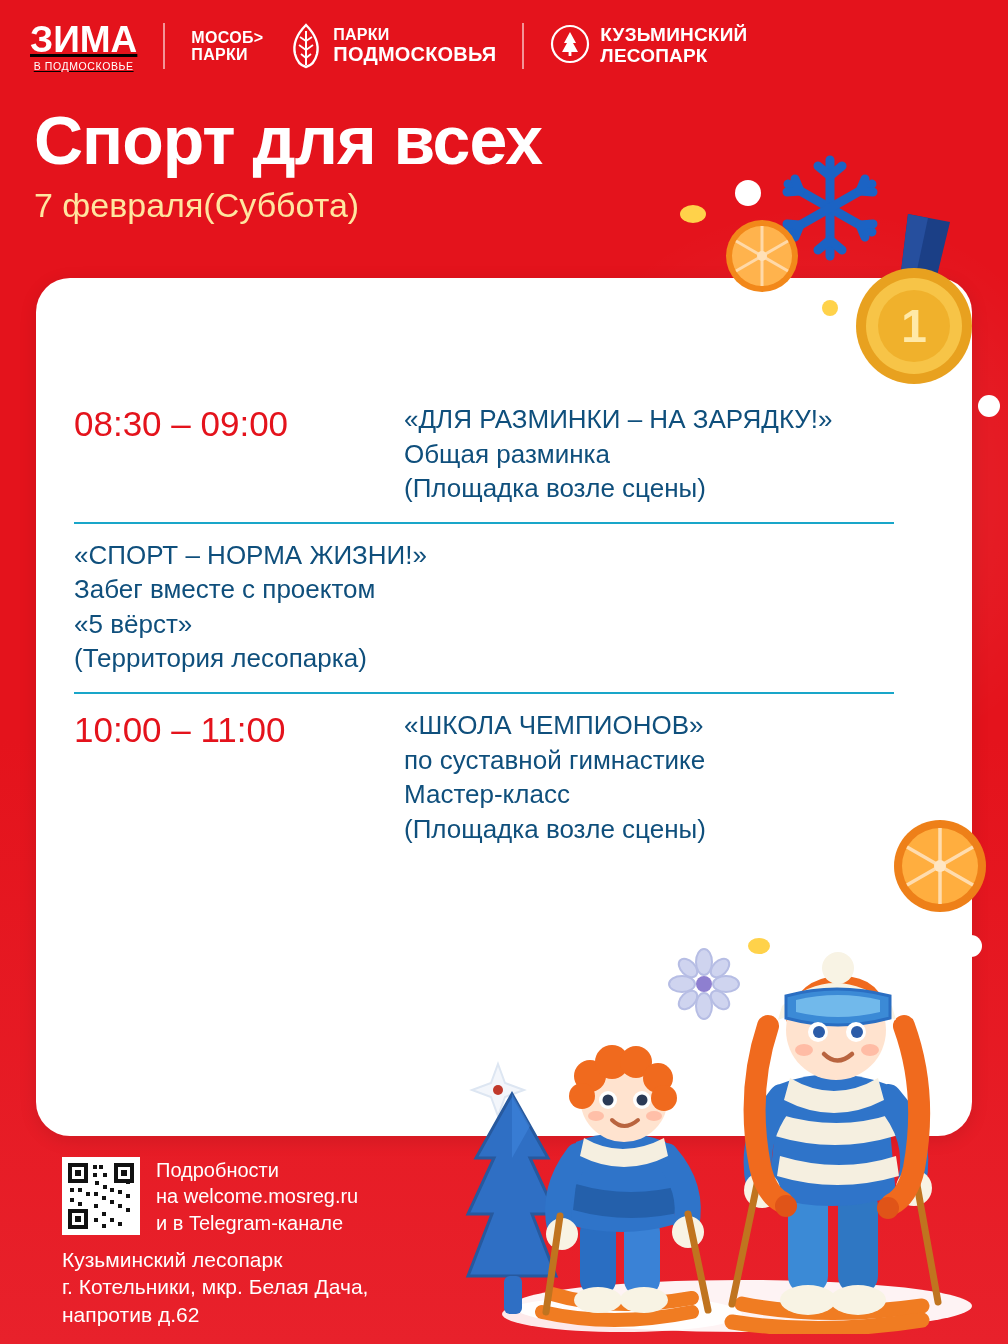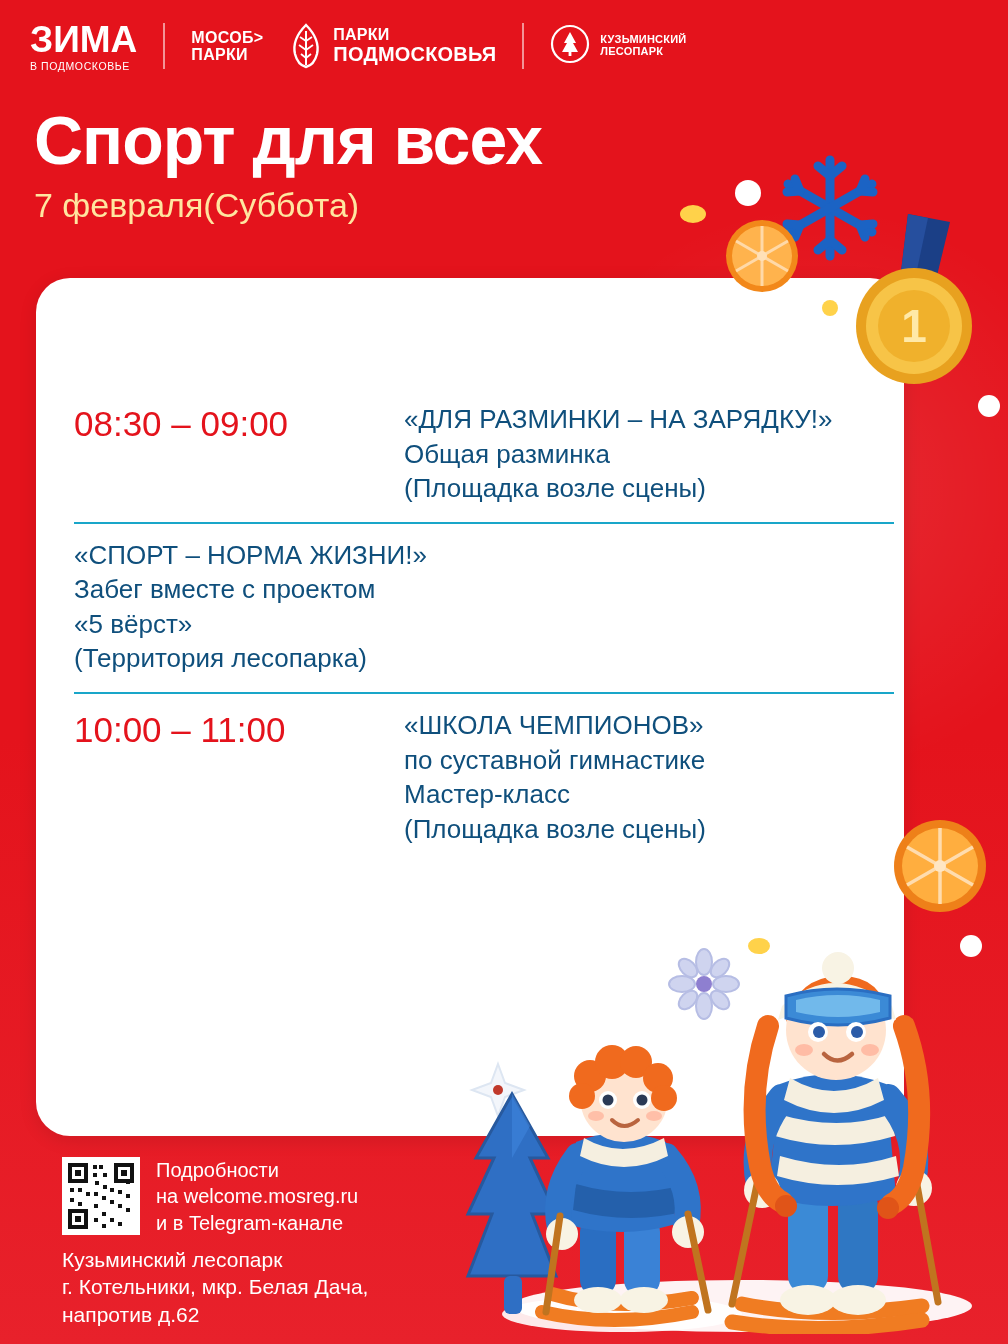--- a/index.html
+++ b/index.html
@@ -41,21 +41,23 @@
     height: 92px;
     display: flex;
     align-items: center;
     padding: 0 30px;
     gap: 26px;
     z-index: 6;
   }
   .logo-zima {
     display: flex;
     flex-direction: column;
+    align-items: center;
     line-height: 1;
+    text-decoration: underline;
   }
   .logo-zima .zima-word {
     font-weight: bold;
     font-size: 37px;
     color: #ffffff;
     letter-spacing: 0px;
   }
   .logo-zima .zima-sub {
     font-size: 10.5px;
     color: #ffffff;
@@ -98,21 +100,21 @@
     display: flex;
     align-items: center;
     gap: 10px;
   }
   .logo-kuzm-text {
     display: flex;
     flex-direction: column;
     line-height: 1.08;
     color: #ffffff;
     font-weight: bold;
-    font-size: 11px;
+    font-size: 19px;
     letter-spacing: 0.2px;
   }
 
   
   .title-block {
     position: relative;
     padding: 14px 0 0 34px;
     z-index: 6;
   }
   .poster-title {
@@ -128,21 +130,21 @@
     font-size: 34px;
     color: #ffe6a0;
     letter-spacing: 0px;
   }
 
   
   .card {
     position: absolute;
     left: 36px;
     top: 278px;
-    width: 868px;
+    width: 936px;
     height: 858px;
     background: #ffffff;
     border-radius: 34px;
     box-shadow: 0 4px 18px rgba(0,0,0,0.10);
     z-index: 4;
   }
 
   .schedule {
     position: absolute;
     left: 38px;

